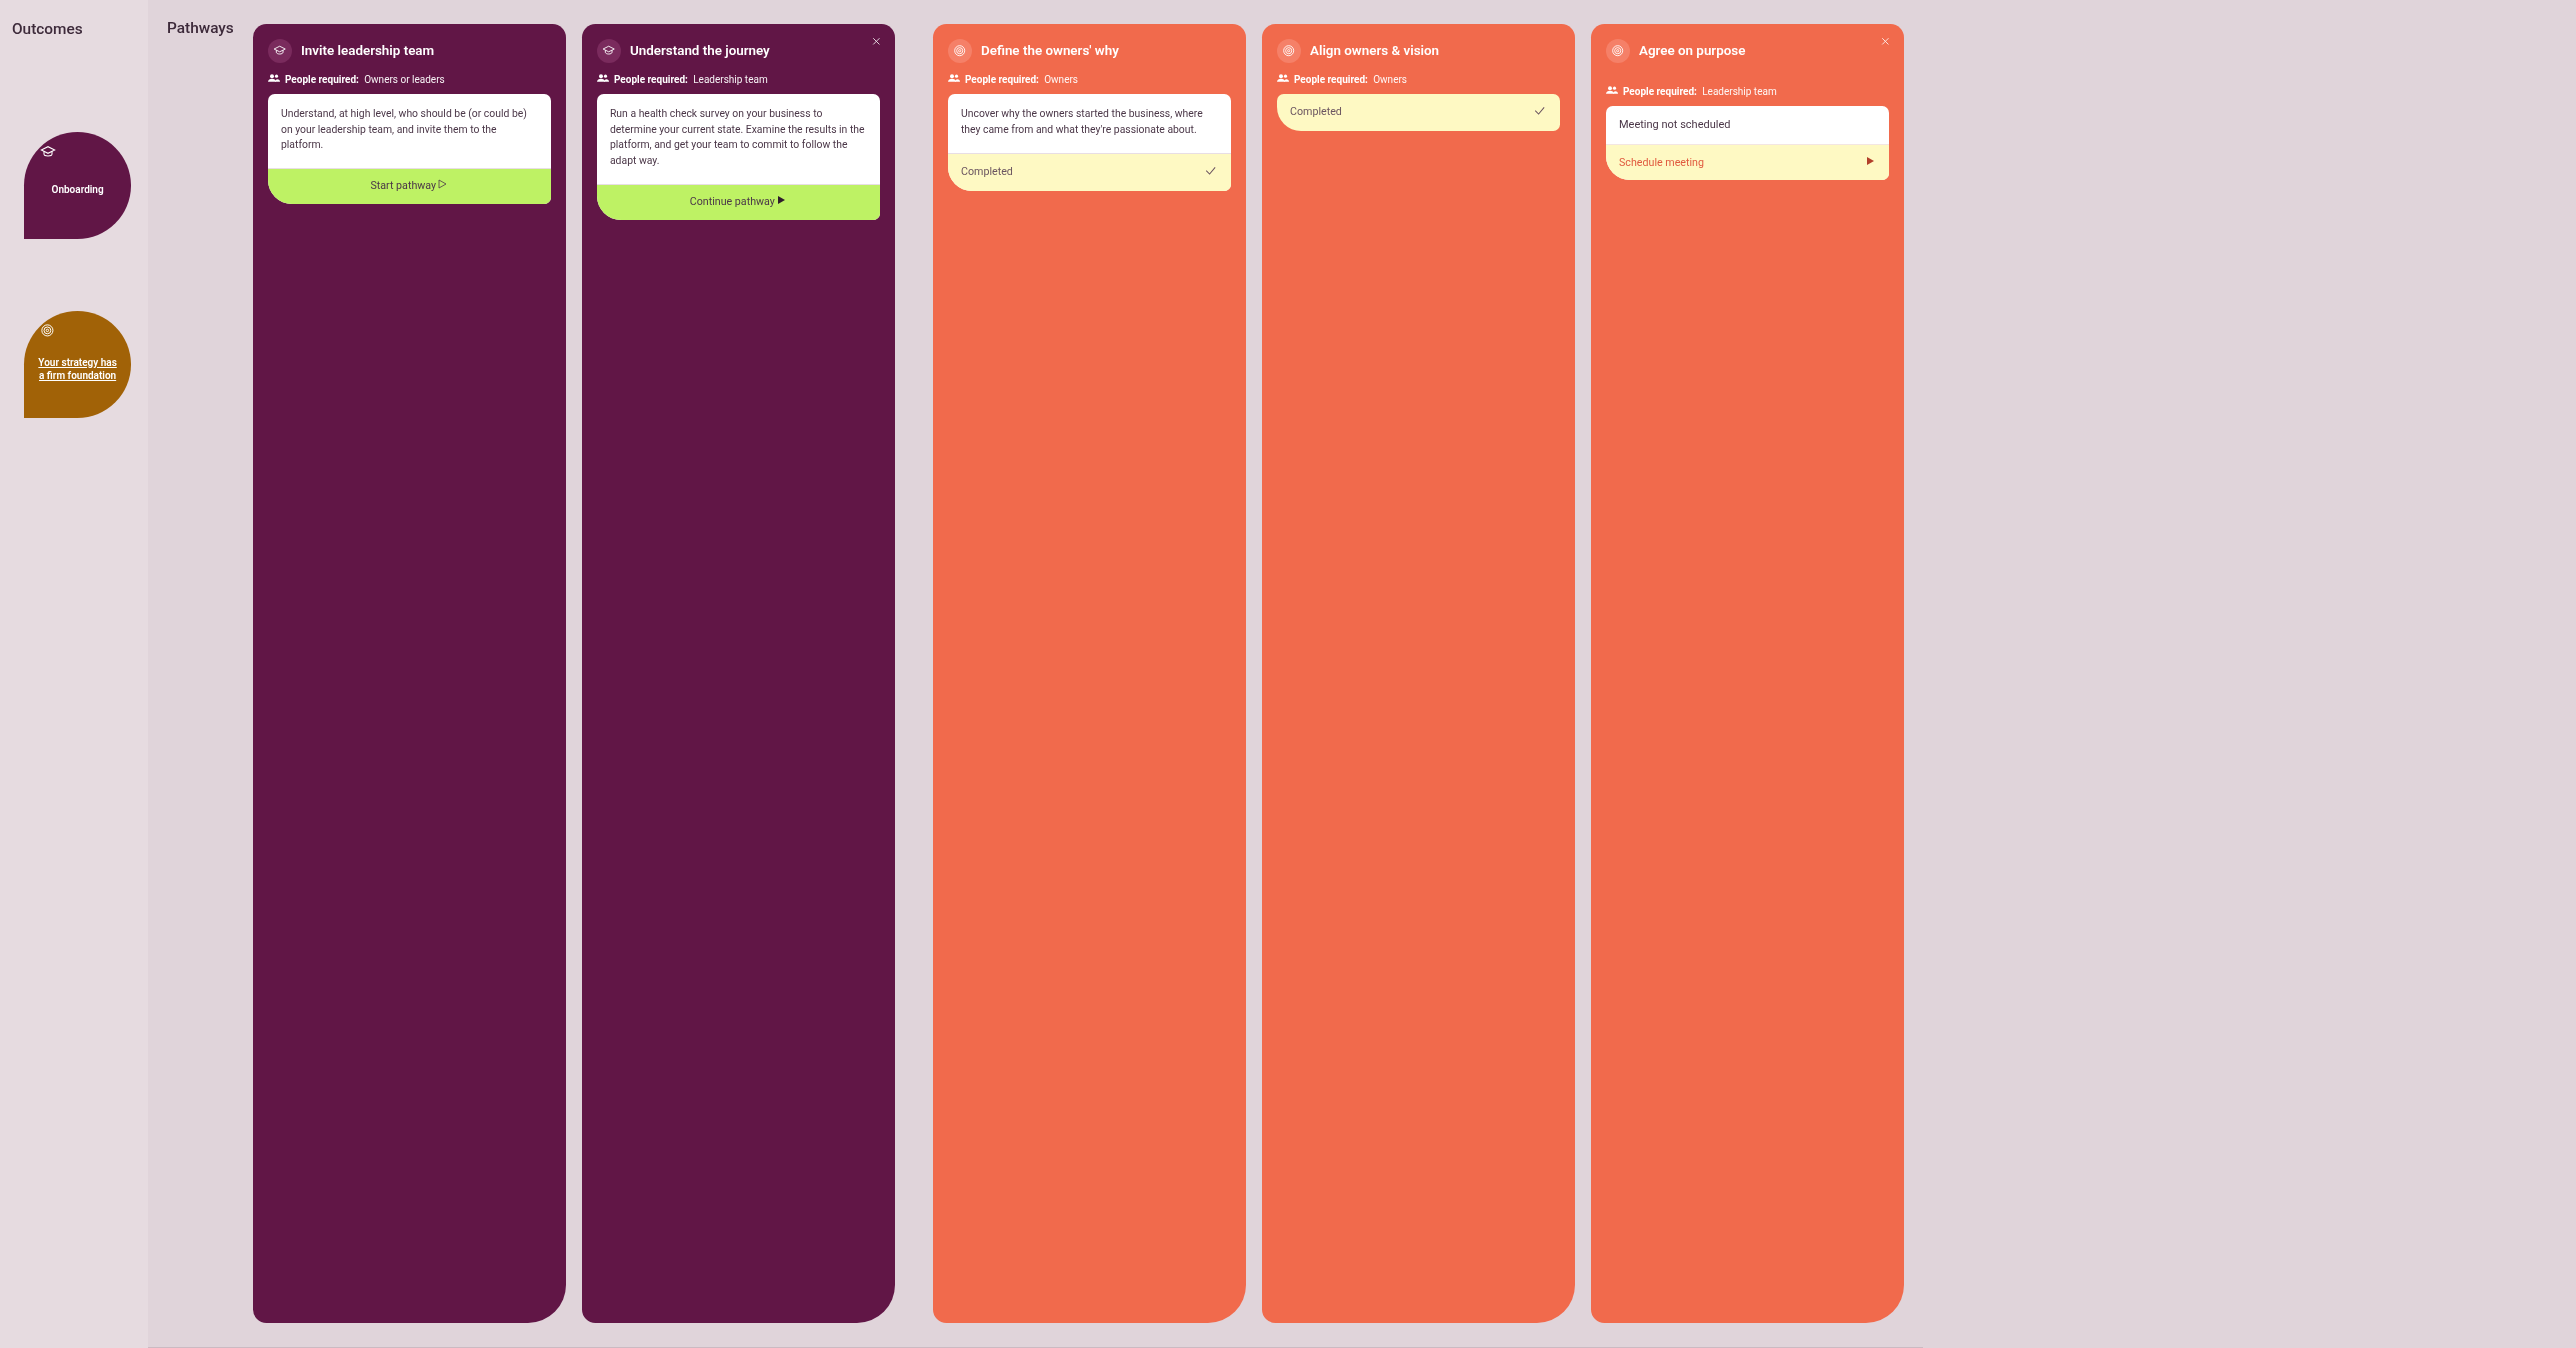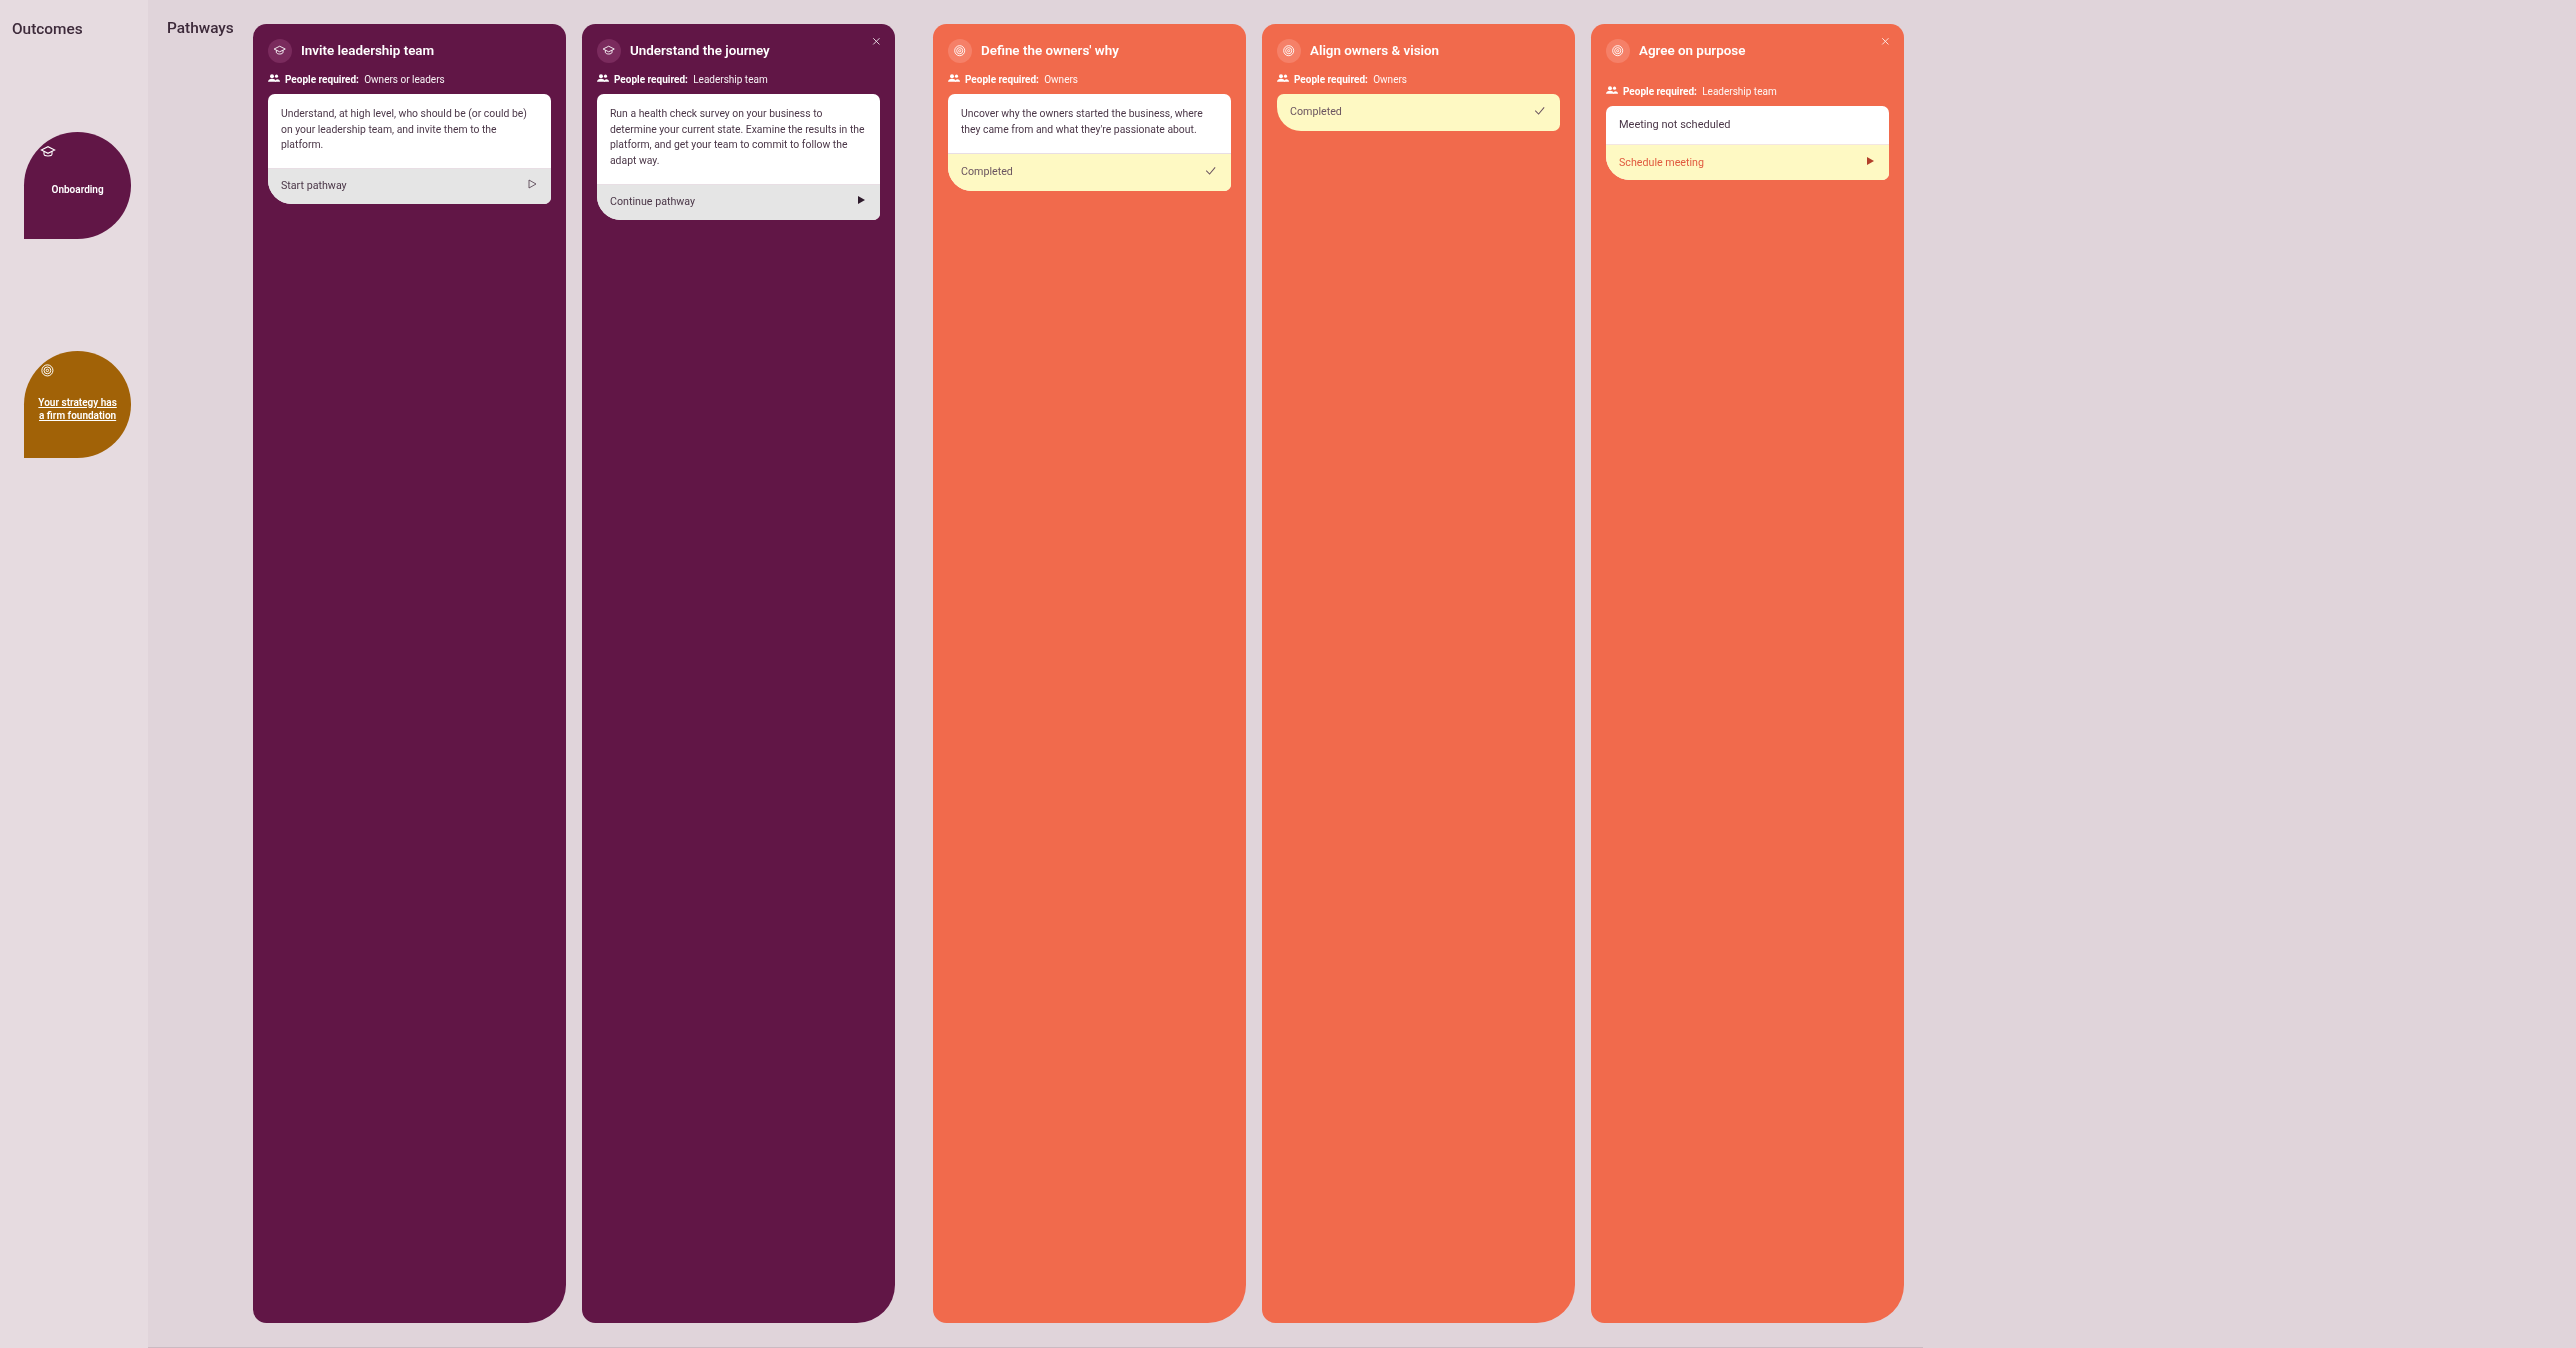--- a/index.html
+++ b/index.html
@@ -46,21 +46,21 @@
     position: absolute;
     top: 12px;
     left: 16px;
   }
   .outcome-badge .badge-label {
     font-size: 10px;
     font-weight: 600;
     line-height: 1.35;
     margin-top: 9.4px;
   }
-  .outcome-stack { display:flex; flex-direction:column; gap: 112px; }
+  .outcome-stack { display:flex; flex-direction:column; gap: 72px; }
 
   
   .main {
     flex: 1;
     display: flex;
     flex-direction: row;
     background: #e0d4da;
   }
   .main-header {
     padding: 19px 0 14.8px 19px;
@@ -148,21 +148,21 @@
     color: #4b3748;
   }
   .card-action {
     display:flex;
     align-items:center;
     justify-content:space-between;
     padding: 9.4px 13.4px 10.7px 13.4px;
     font-size: 10.7px;
     cursor:pointer;
   }
-  .card.purple .card-action { background:#e5e5e5; color:#4b3748; }
+  .card.purple .card-action { background:#bef264; color:#4b3748;justify-content:center; }
   .card.orange .card-action { background:#fef9c3; color:#e05a3f; }
   .card.orange .card-action.done { color:#6b5560; }
 
   
   .svg-icon { display:block; }
 </style>
 </head>
 <body>
 
 <aside class="sidebar">

